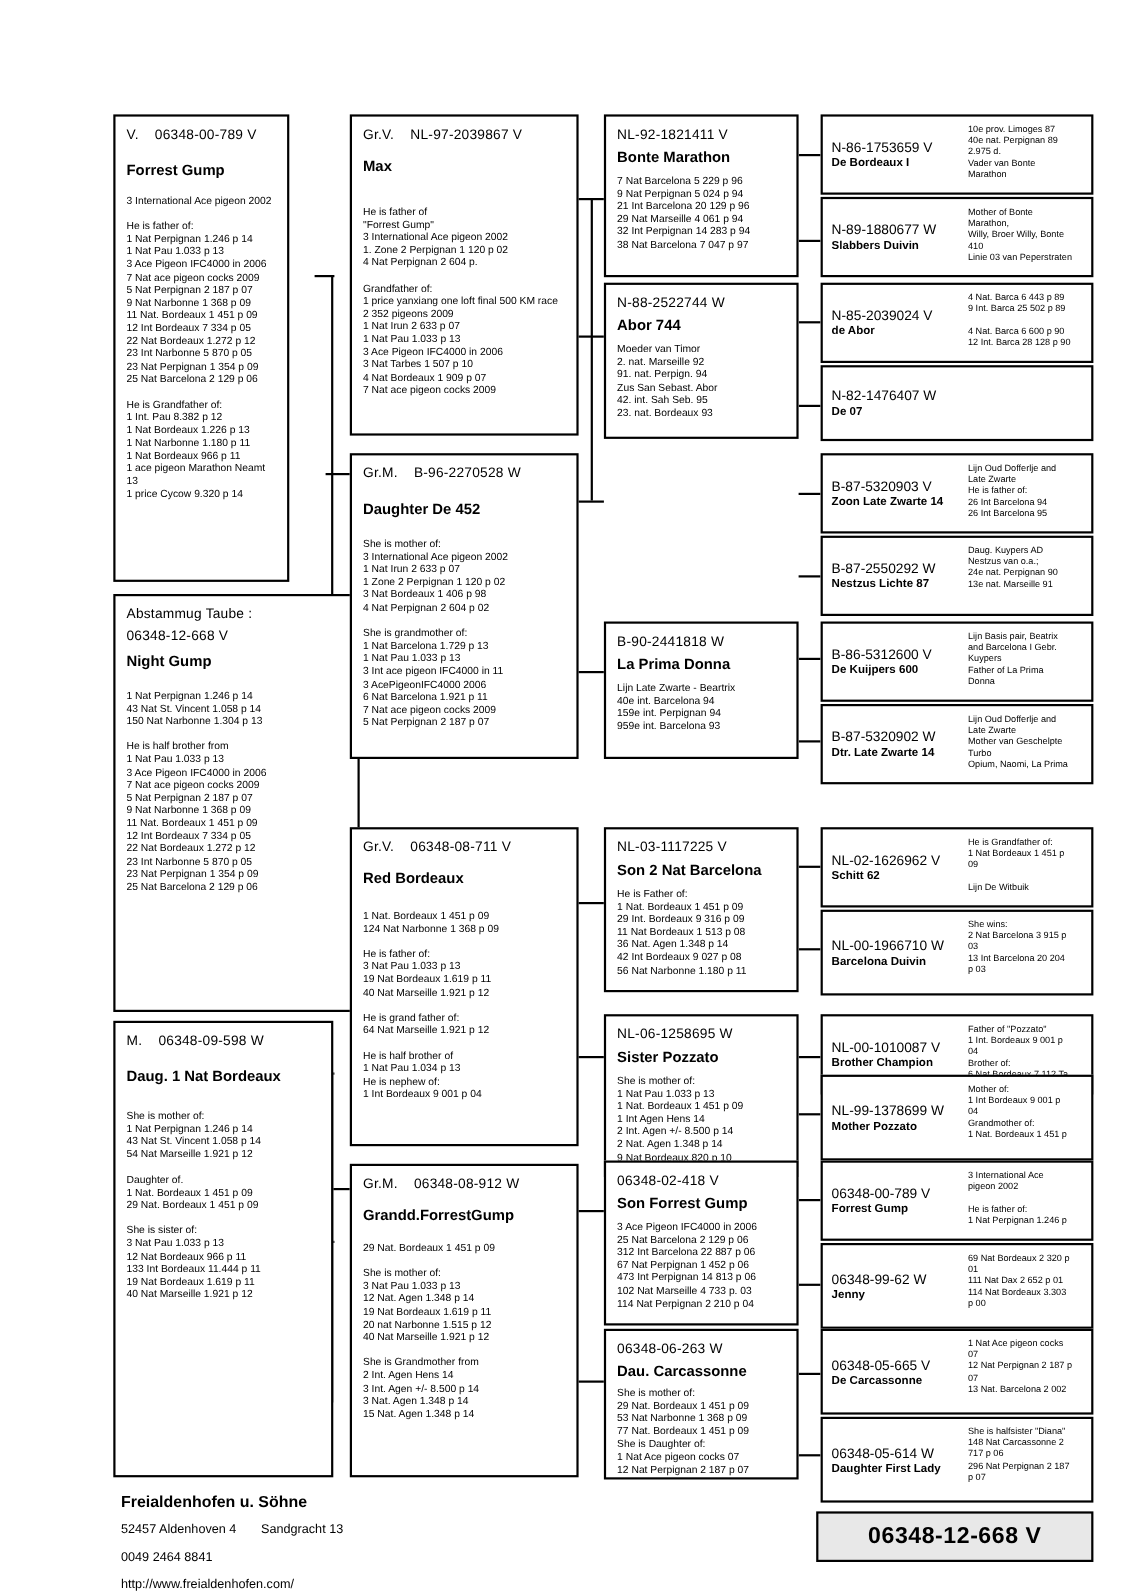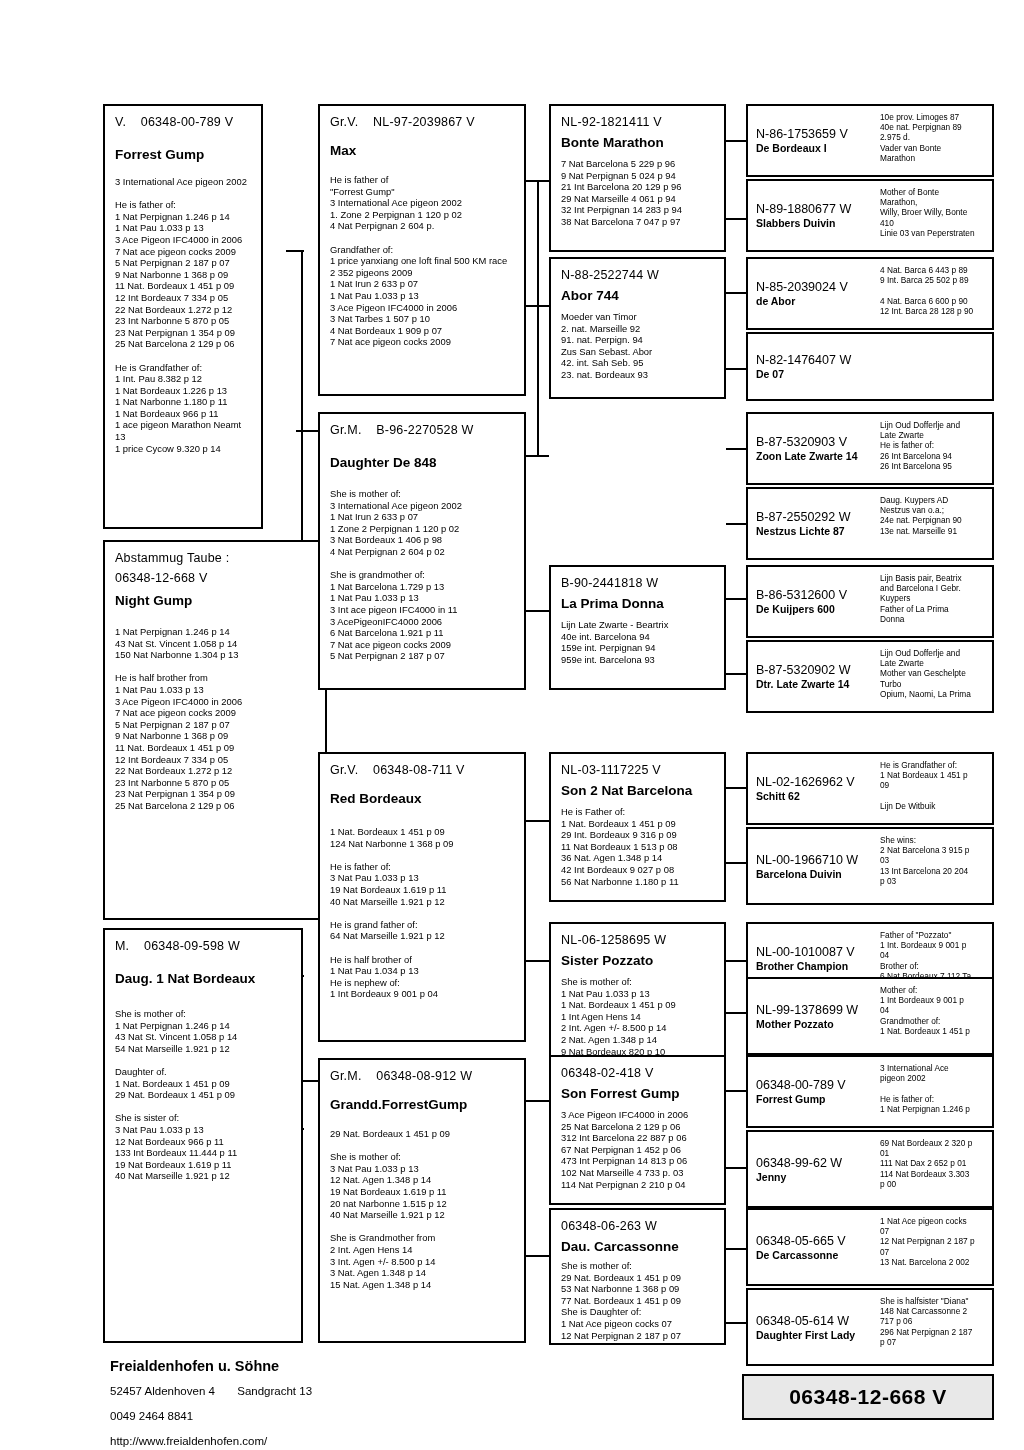--- a/index.html
+++ b/index.html
@@ -142,39 +142,39 @@
 3 Nat Pau 1.033 p 13
 12 Nat Bordeaux 966 p 11
 133 Int Bordeaux 11.444 p 11
 19 Nat Bordeaux 1.619 p 11
 40 Nat Marseille 1.921 p 12</div>
   </div>
 
   <div class="box pad" style="left:318px;top:104px;width:208px;height:292px;">
     <div class="hdr"><span>Gr.V.</span>&nbsp;&nbsp;&nbsp;&nbsp;<span>NL-97-2039867 V</span></div>
     <div class="nm" style="margin-top:14px;">Max</div>
-    <div class="lines" style="margin-top:16px;">He is father of
+    <div class="lines" style="margin-top:28px;">He is father of
 "Forrest Gump"
 3 International Ace pigeon 2002
 1. Zone 2 Perpignan 1 120 p  02
 4 Nat Perpignan 2 604 p.
 
 Grandfather of:
 1 price yanxiang one loft final 500 KM race 2 352 pigeons 2009
 1 Nat Irun 2 633 p 07
 1 Nat Pau 1.033 p 13
 3 Ace Pigeon IFC4000 in 2006
 3 Nat Tarbes 1 507 p 10
 4 Nat Bordeaux 1 909 p 07
 7 Nat ace pigeon cocks 2009</div>
   </div>
 
   <div class="box pad" style="left:318px;top:412px;width:208px;height:278px;">
     <div class="hdr"><span>Gr.M.</span>&nbsp;&nbsp;&nbsp;&nbsp;<span>B-96-2270528 W</span></div>
-    <div class="nm" style="margin-top:18px;">Daughter De 848</div>
+    <div class="nm" style="margin-top:18px;">Daughter De 452</div>
     <div class="lines" style="margin-top:18px;">She is mother of:
 3 International Ace pigeon 2002
 1 Nat Irun 2 633 p 07
 1 Zone 2 Perpignan 1 120 p 02
 3 Nat Bordeaux 1 406 p 98
 4 Nat Perpignan 2 604 p 02
 
 She is grandmother of:
 1 Nat Barcelona 1.729 p 13
 1 Nat Pau 1.033 p 13

